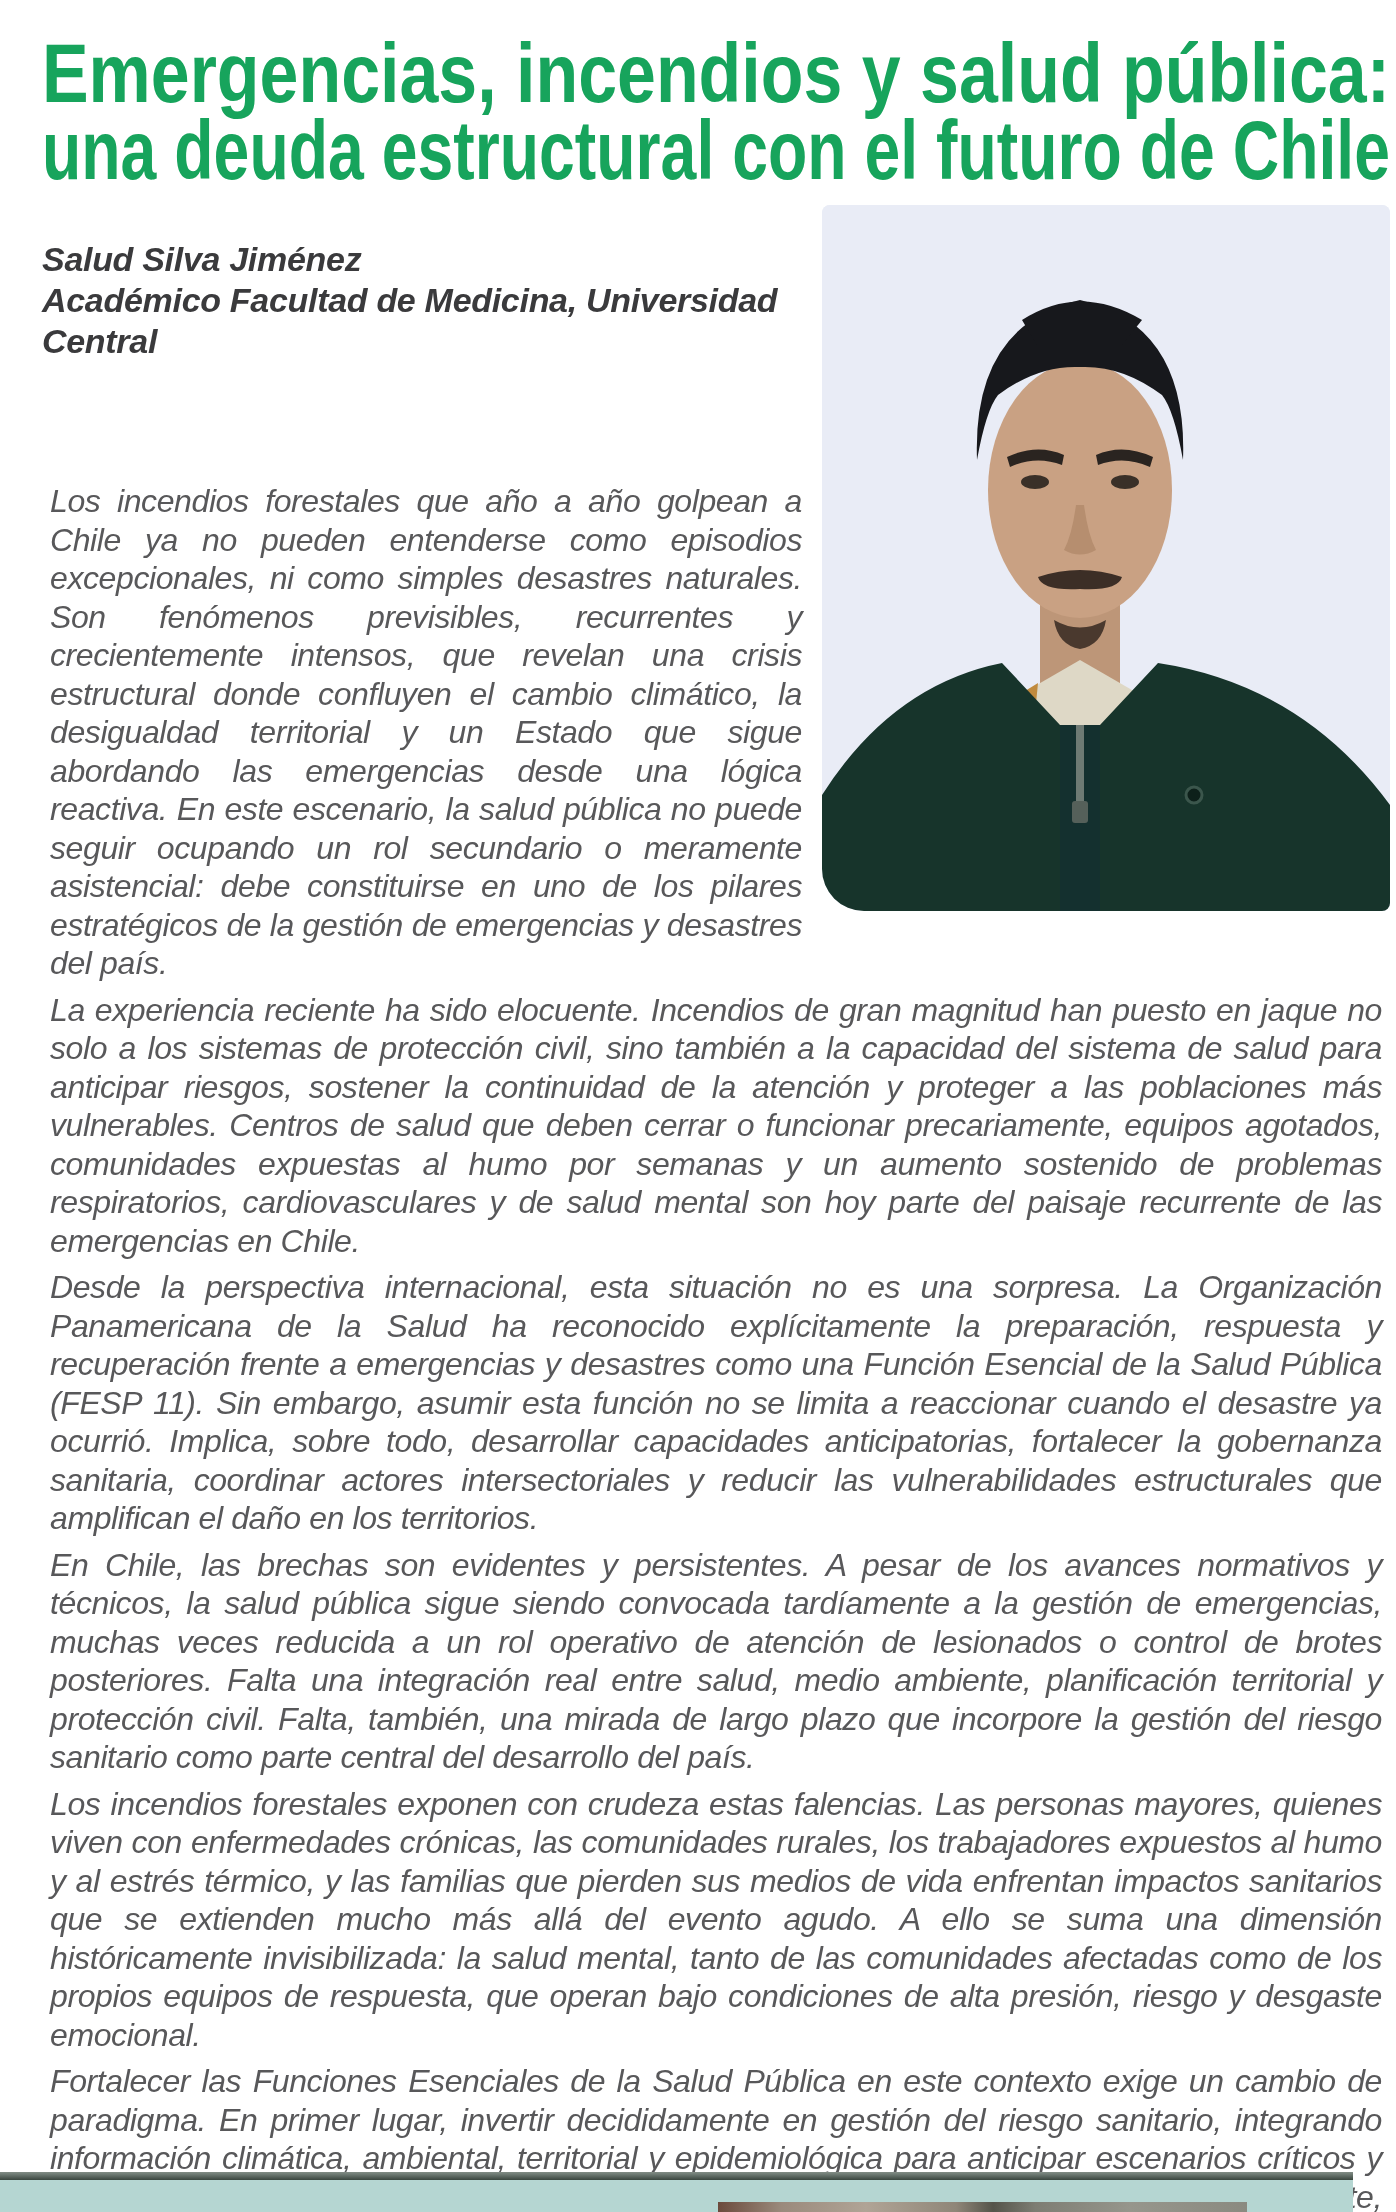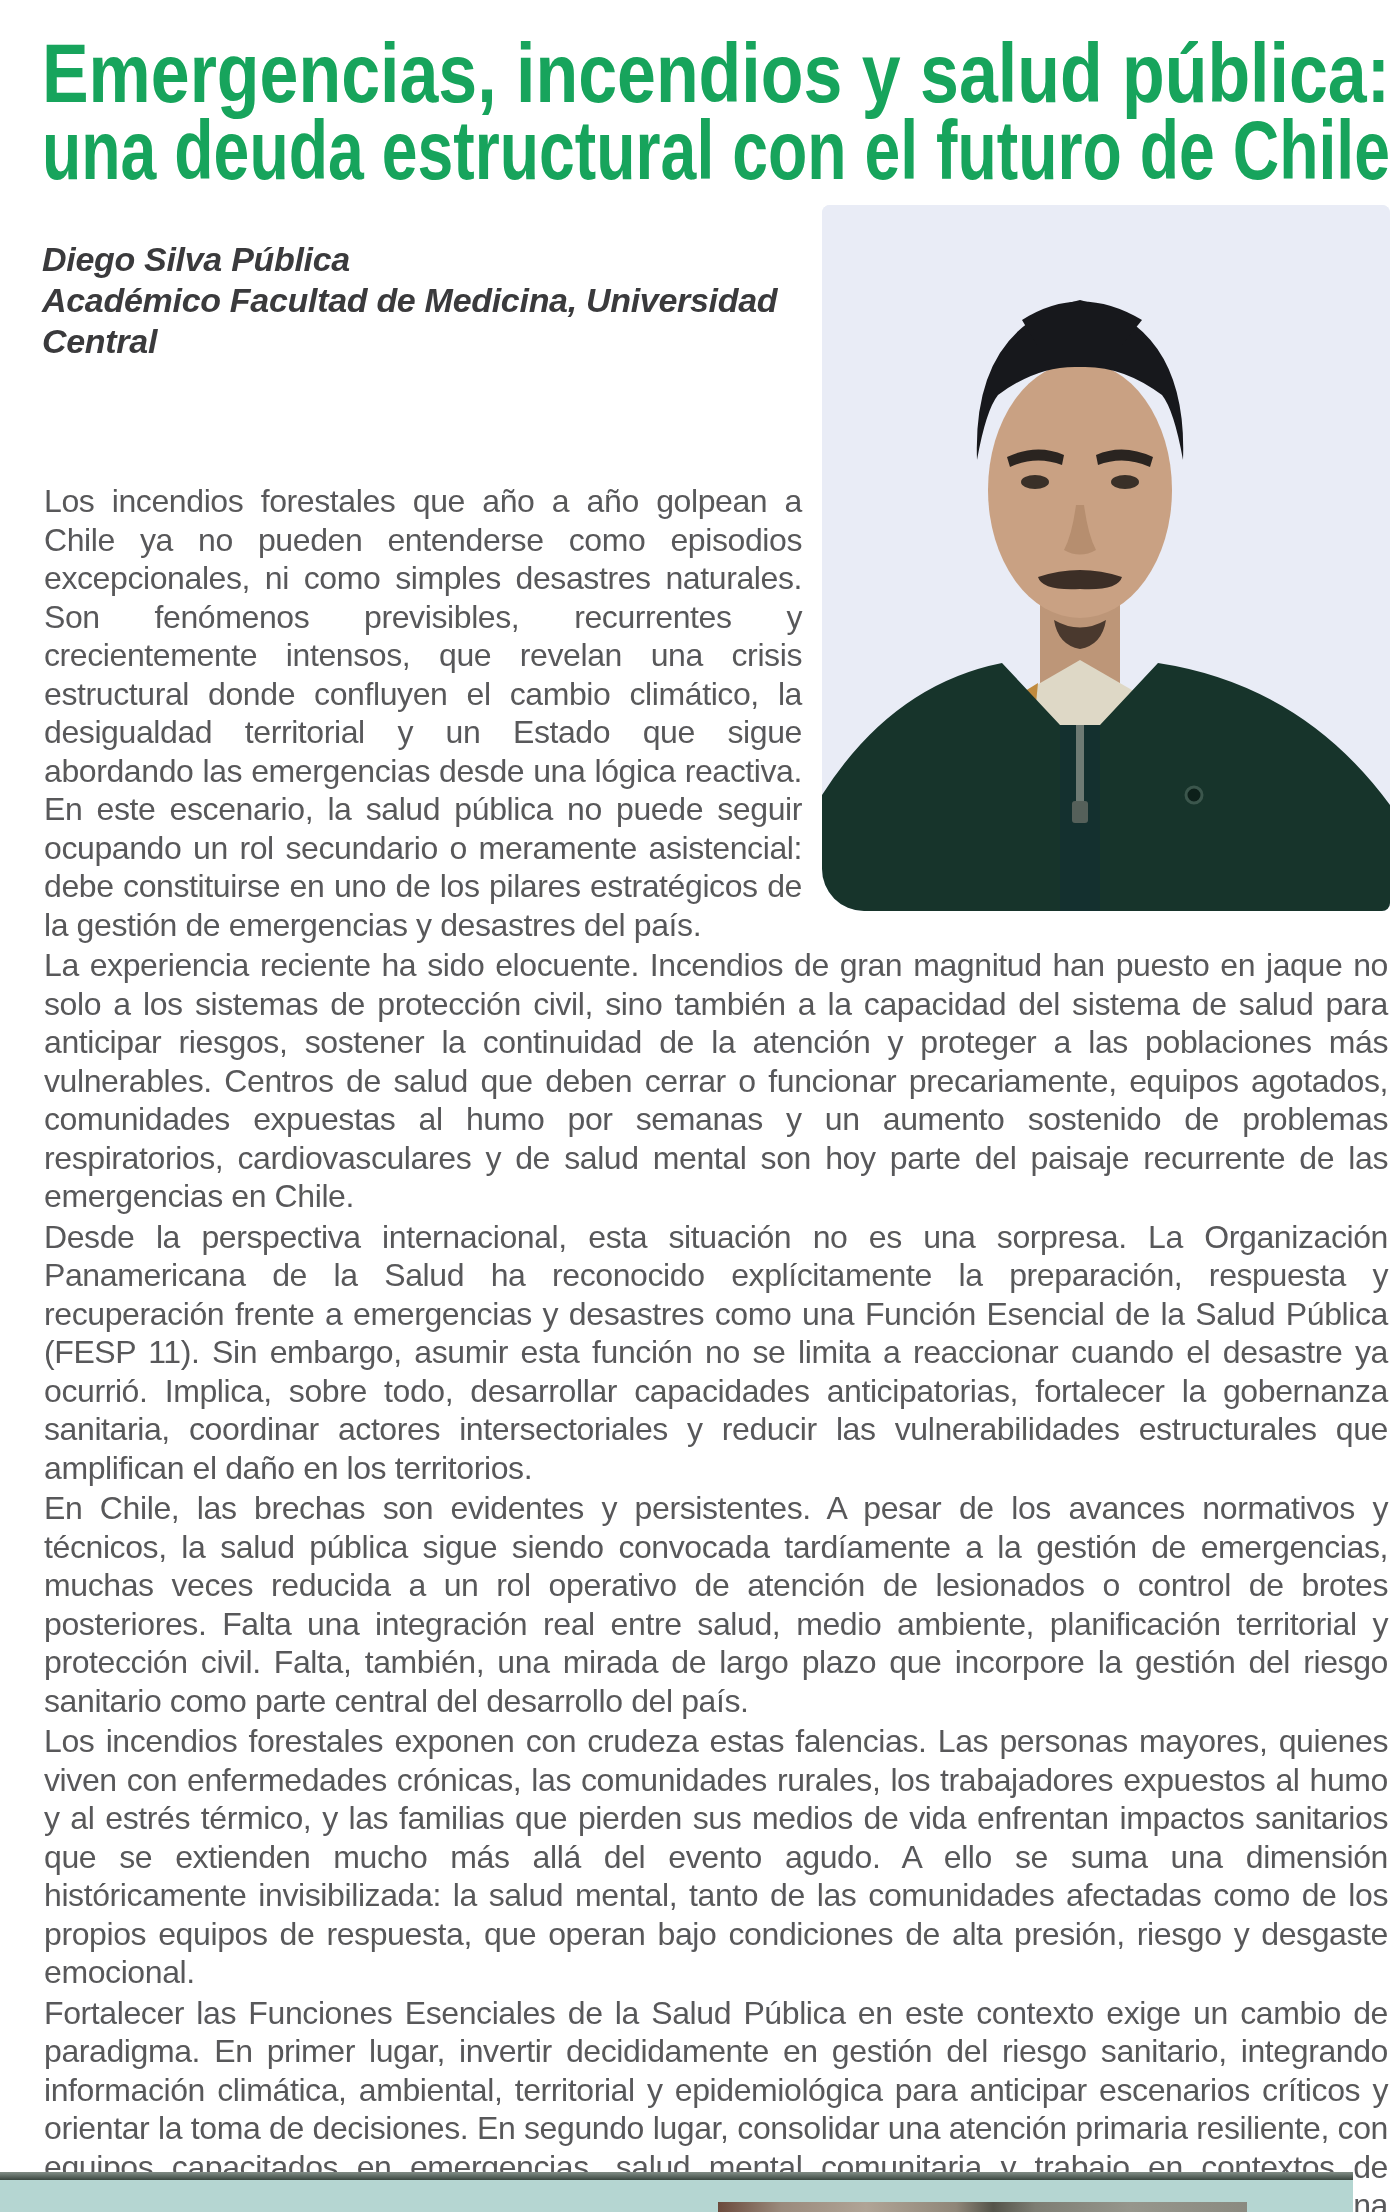--- a/index.html
+++ b/index.html
@@ -38,23 +38,24 @@
     margin: 53px 0 120px 0;
     max-width: 745px;
     font-size: 34px;
     line-height: 41px;
     font-style: italic;
     font-weight: bold;
     color: #3a3a3c;
     letter-spacing: -0.3px;
   }
   .body-par {
-    margin: 2px;
+    margin: 8px;
     font-size: 32px;
     line-height: 38.5px;
+    font-style: italic;
     color: #58585a;
     letter-spacing: -0.4px;
     text-align: justify;
   }
   .footer {
     position: absolute;
     left: 0; top: 2172px;
     width: 1353px; height: 40px;
   }
   .footer-line {
@@ -115,21 +116,21 @@
         <path d="M 238 520 L 278 520 L 278 706 L 238 706 Z" fill="#14302f"></path>
 
         <rect x="254" y="520" width="8" height="80" fill="#6e7a74"></rect>
         <rect x="250" y="596" width="16" height="22" rx="3" fill="#55605a"></rect>
 
         <circle cx="372" cy="590" r="8" fill="#0d201a" stroke="#3b564c" stroke-width="3"></circle>
       </svg>
     </div>
 
     <p class="byline">
-      <span>Diego Silva Pública</span><br>
+      <span>Salud Silva Jiménez</span><br>
       <span>Académico Facultad de Medicina, Universidad Central</span>
     </p>
 
     <p class="body-par">Los incendios forestales que año a año golpean a Chile ya no pueden entenderse como episodios excepcionales, ni como simples desastres naturales. Son fenómenos previsibles, recurrentes y crecientemente intensos, que revelan una crisis estructural donde confluyen el cambio climático, la desigualdad territorial y un Estado que sigue abordando las emergencias desde una lógica reactiva. En este escenario, la salud pública no puede seguir ocupando un rol secundario o meramente asistencial: debe constituirse en uno de los pilares estratégicos de la gestión de emergencias y desastres del país.</p>
     <p class="body-par">La experiencia reciente ha sido elocuente. Incendios de gran magnitud han puesto en jaque no solo a los sistemas de protección civil, sino también a la capacidad del sistema de salud para anticipar riesgos, sostener la continuidad de la atención y proteger a las poblaciones más vulnerables. Centros de salud que deben cerrar o funcionar precariamente, equipos agotados, comunidades expuestas al humo por semanas y un aumento sostenido de problemas respiratorios, cardiovasculares y de salud mental son hoy parte del paisaje recurrente de las emergencias en Chile.</p>
     <p class="body-par">Desde la perspectiva internacional, esta situación no es una sorpresa. La Organización Panamericana de la Salud ha reconocido explícitamente la preparación, respuesta y recuperación frente a emergencias y desastres como una Función Esencial de la Salud Pública (FESP 11). Sin embargo, asumir esta función no se limita a reaccionar cuando el desastre ya ocurrió. Implica, sobre todo, desarrollar capacidades anticipatorias, fortalecer la gobernanza sanitaria, coordinar actores intersectoriales y reducir las vulnerabilidades estructurales que amplifican el daño en los territorios.</p>
     <p class="body-par">En Chile, las brechas son evidentes y persistentes. A pesar de los avances normativos y técnicos, la salud pública sigue siendo convocada tardíamente a la gestión de emergencias, muchas veces reducida a un rol operativo de atención de lesionados o control de brotes posteriores. Falta una integración real entre salud, medio ambiente, planificación territorial y protección civil. Falta, también, una mirada de largo plazo que incorpore la gestión del riesgo sanitario como parte central del desarrollo del país.</p>
     <p class="body-par">Los incendios forestales exponen con crudeza estas falencias. Las personas mayores, quienes viven con enfermedades crónicas, las comunidades rurales, los trabajadores expuestos al humo y al estrés térmico, y las familias que pierden sus medios de vida enfrentan impactos sanitarios que se extienden mucho más allá del evento agudo. A ello se suma una dimensión históricamente invisibilizada: la salud mental, tanto de las comunidades afectadas como de los propios equipos de respuesta, que operan bajo condiciones de alta presión, riesgo y desgaste emocional.</p>
     <p class="body-par">Fortalecer las Funciones Esenciales de la Salud Pública en este contexto exige un cambio de paradigma. En primer lugar, invertir decididamente en gestión del riesgo sanitario, integrando información climática, ambiental, territorial y epidemiológica para anticipar escenarios críticos y orientar la toma de decisiones. En segundo lugar, consolidar una atención primaria resiliente, con equipos capacitados en emergencias, salud mental comunitaria y trabajo en contextos de desastre, especialmente en los territorios más expuestos. Por último, es clave avanzar hacia una gobernanza intersectorial efectiva, donde la salud dialogue de manera permanente y vinculante con vivienda, medio ambiente, educación, trabajo y gobiernos locales.</p>
   </div>

